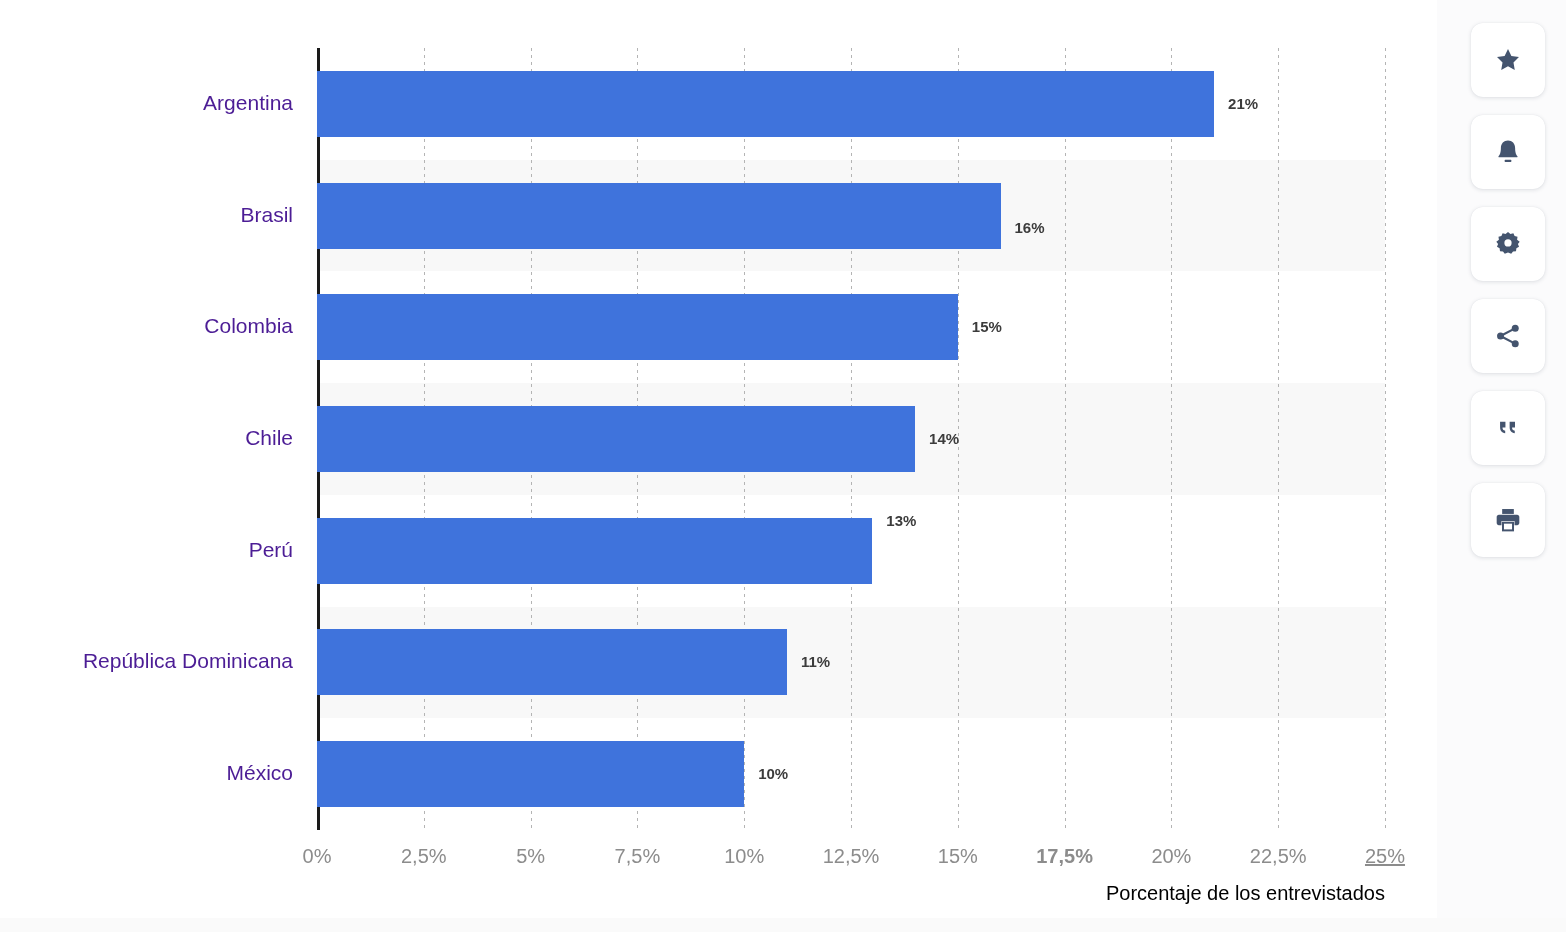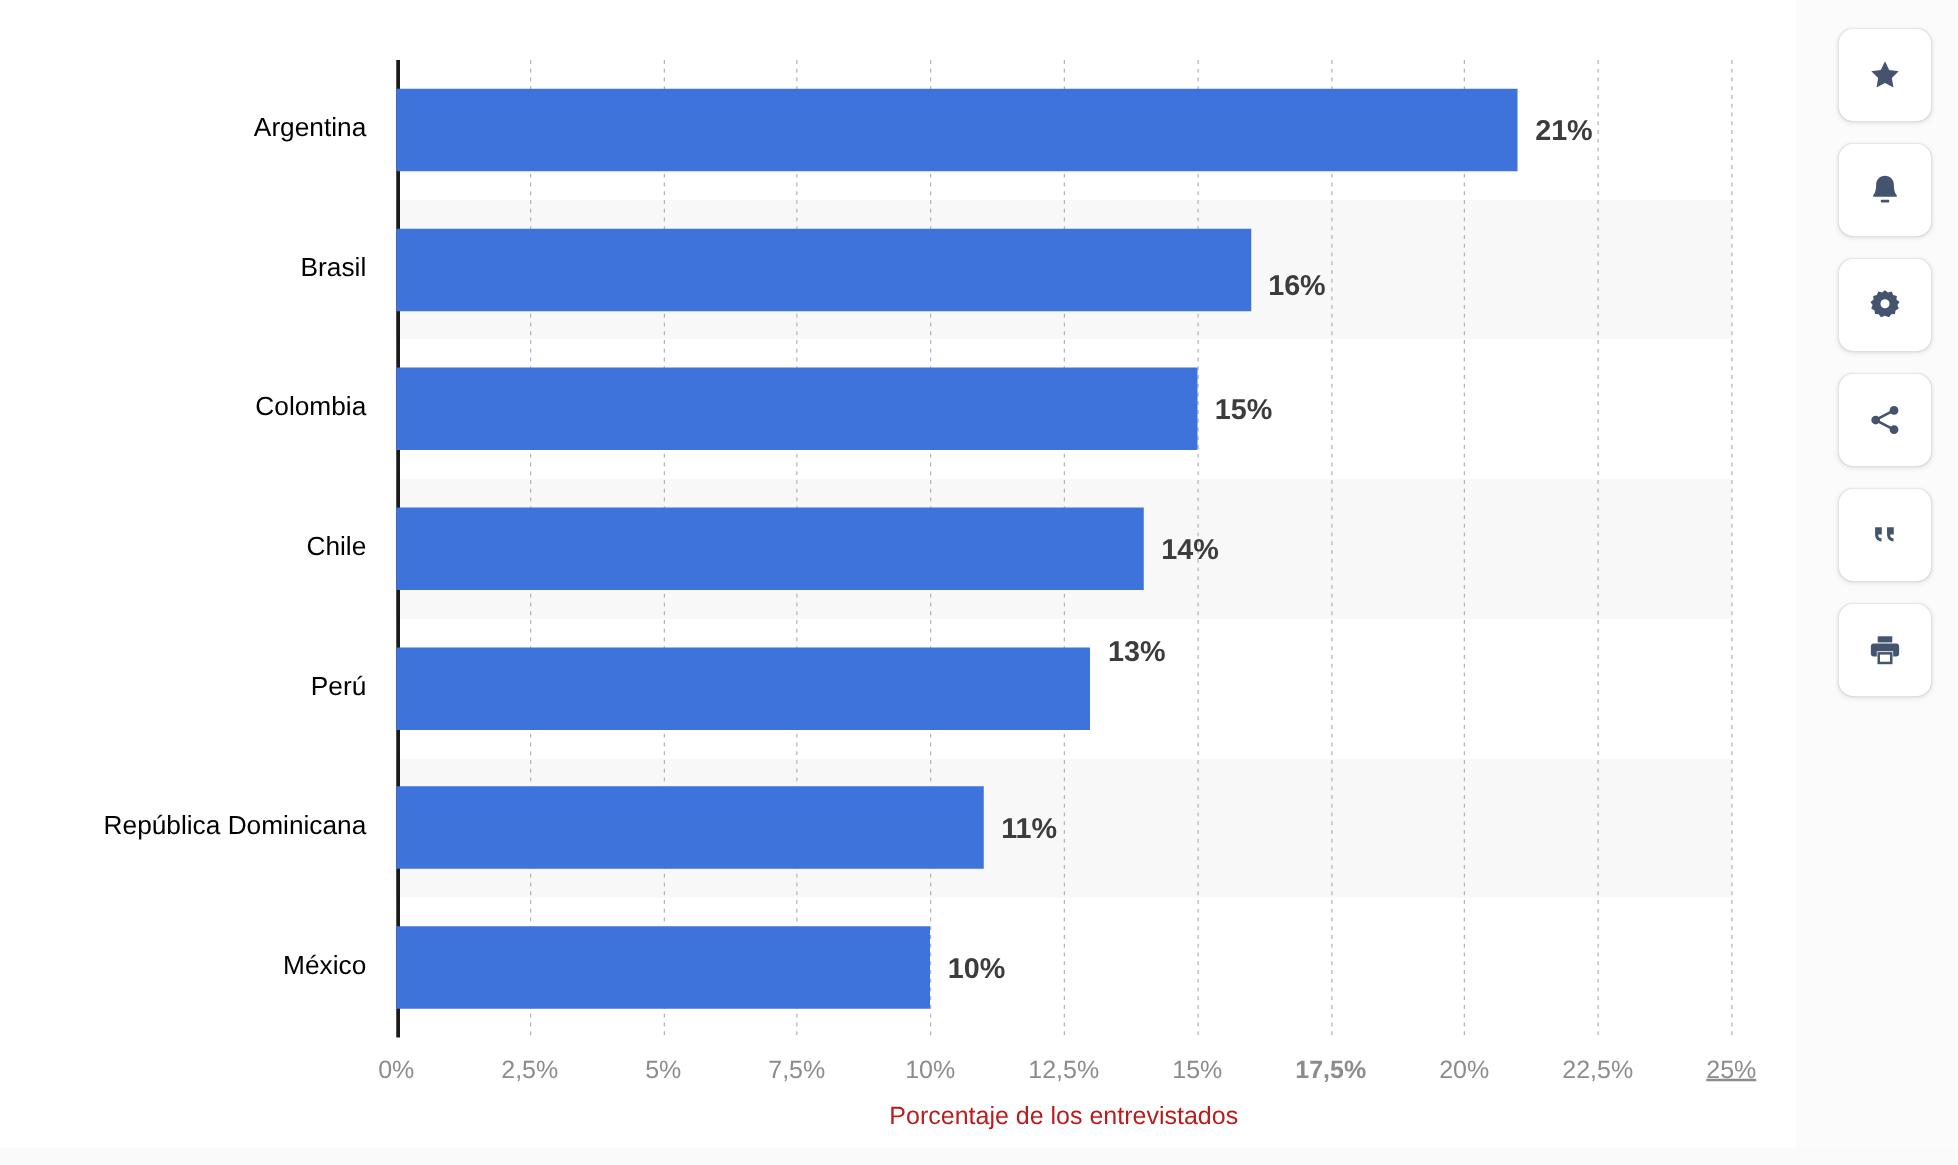--- a/index.html
+++ b/index.html
@@ -84,53 +84,53 @@
   .bar {
     position: absolute;
     height: 66px;
     background: #3f73dc;
   }
 
   .bar-value {
     position: absolute;
     height: 66px;
     line-height: 66px;
-    font-size: 23px;
+    font-size: 15px;
     font-weight: bold;
     color: #3c3c3c;
     white-space: nowrap;
   }
 
   .cat-label {
     position: absolute;
     right: 1273px; 
     width: 280px;
     text-align: right;
     font-size: 21px;
-    color: #000000;
+    color: #4c1d95;
     white-space: nowrap;
   }
 
   .tick-label {
     position: absolute;
     top: 845px;
     font-size: 20px;
     color: #8c8c8c;
     transform: translateX(-50%);
     white-space: nowrap;
   }
 
   .axis-title {
     position: absolute;
     left: 317px;
     top: 882px;
     width: 1068px;
-    text-align: center;
+    text-align: right;
     font-size: 20px;
-    color: #b91c1c;
+    color: #000000;
   }
 
   
   .sidebar {
     position: absolute;
     left: 1471px;
     top: 23px;
     width: 74px;
     display: flex;
     flex-direction: column;

